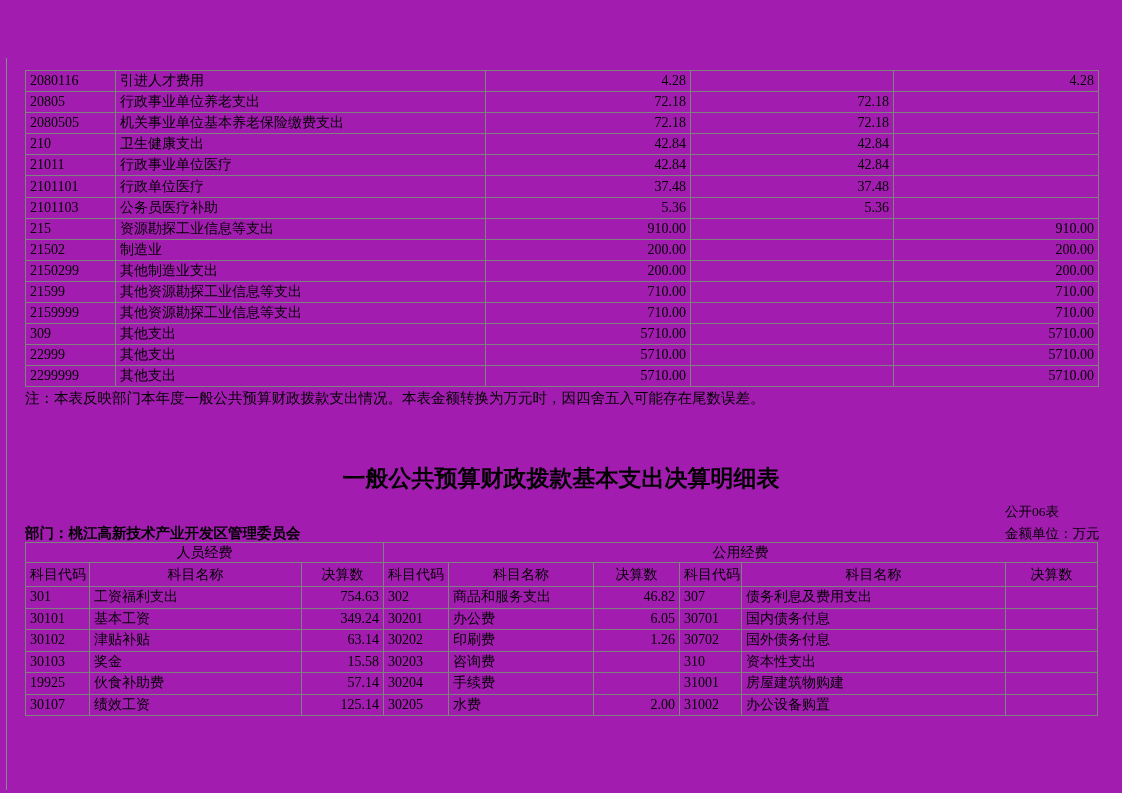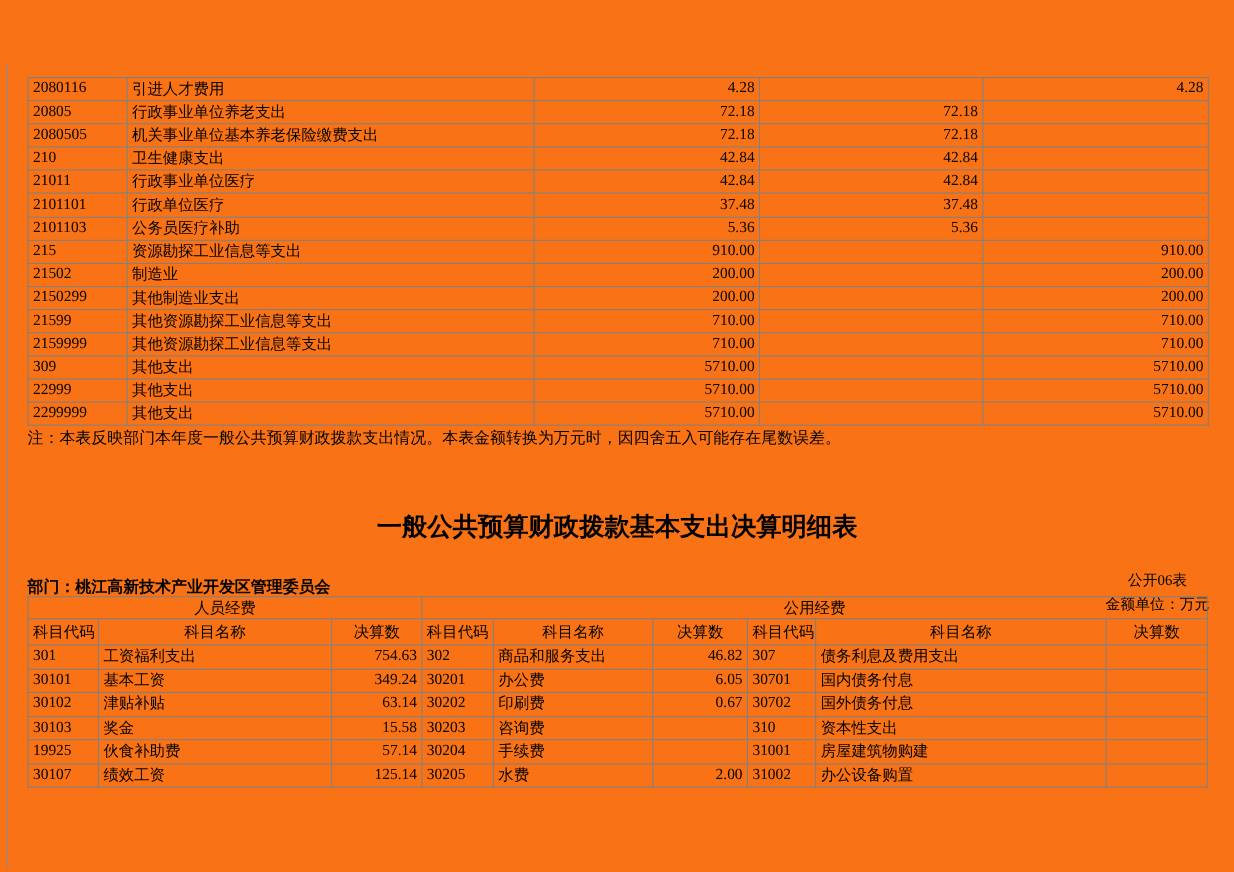--- a/index.html
+++ b/index.html
@@ -1,17 +1,17 @@
 <!DOCTYPE html>
 <html><head>
 <meta charset="utf-8">
 <style>
   html,body { margin:0; padding:0; background:#ffffff; }
   .page {
-    position:relative; width:1122px; height:793px; background:#f97316;
+    position:relative; width:1122px; height:793px; background:#a21caf;
     font-family:"Liberation Serif","DejaVu Serif",serif; color:#000000;
     overflow:hidden;
   }
   .left-rule {
     position:absolute; left:6px; top:58px; width:1px; height:732px;
     background:#8a8a8a;
   }
   table { border-collapse:collapse; table-layout:fixed; }
   td, th {
     border:1px solid #808080; font-size:14px; font-weight:normal;
@@ -24,21 +24,21 @@
   .t1 { position:absolute; left:25px; top:70px; width:1073px; }
   .t1 tr { height:21.1px; }
   
   .note { position:absolute; left:25px; top:389px; font-size:14.5px; }
   
   .title {
     position:absolute; left:0; top:463px; width:1122px; margin:0;
     text-align:center; font-size:23px; font-weight:bold;
     font-family:"Liberation Sans","DejaVu Sans",sans-serif;
   }
-  .meta { position:absolute; left:1005px; top:517px; font-size:13.5px; line-height:22px;text-align:center; }
+  .meta { position:absolute; left:1005px; top:501px; font-size:13.5px; line-height:22px; }
   .dept { position:absolute; left:25px; top:524px; font-size:14.5px;font-weight:bold; }
   
   .t2 { position:absolute; left:25px; top:542px; width:1072px; }
   .t2 thead tr.group { height:20px; }
   .t2 thead tr.cols  { height:24px; }
   .t2 tbody tr { height:21.5px; }
 </style>
 </head>
 <body>
 
@@ -225,21 +225,21 @@
           <td class="al">30701</td>
           <td class="al">国内债务付息</td>
           <td class="ar"></td>
         </tr>
         <tr>
           <td class="al">30102</td>
           <td class="al">津贴补贴</td>
           <td class="ar">63.14</td>
           <td class="al">30202</td>
           <td class="al">印刷费</td>
-          <td class="ar">0.67</td>
+          <td class="ar">1.26</td>
           <td class="al">30702</td>
           <td class="al">国外债务付息</td>
           <td class="ar"></td>
         </tr>
         <tr>
           <td class="al">30103</td>
           <td class="al">奖金</td>
           <td class="ar">15.58</td>
           <td class="al">30203</td>
           <td class="al">咨询费</td>

